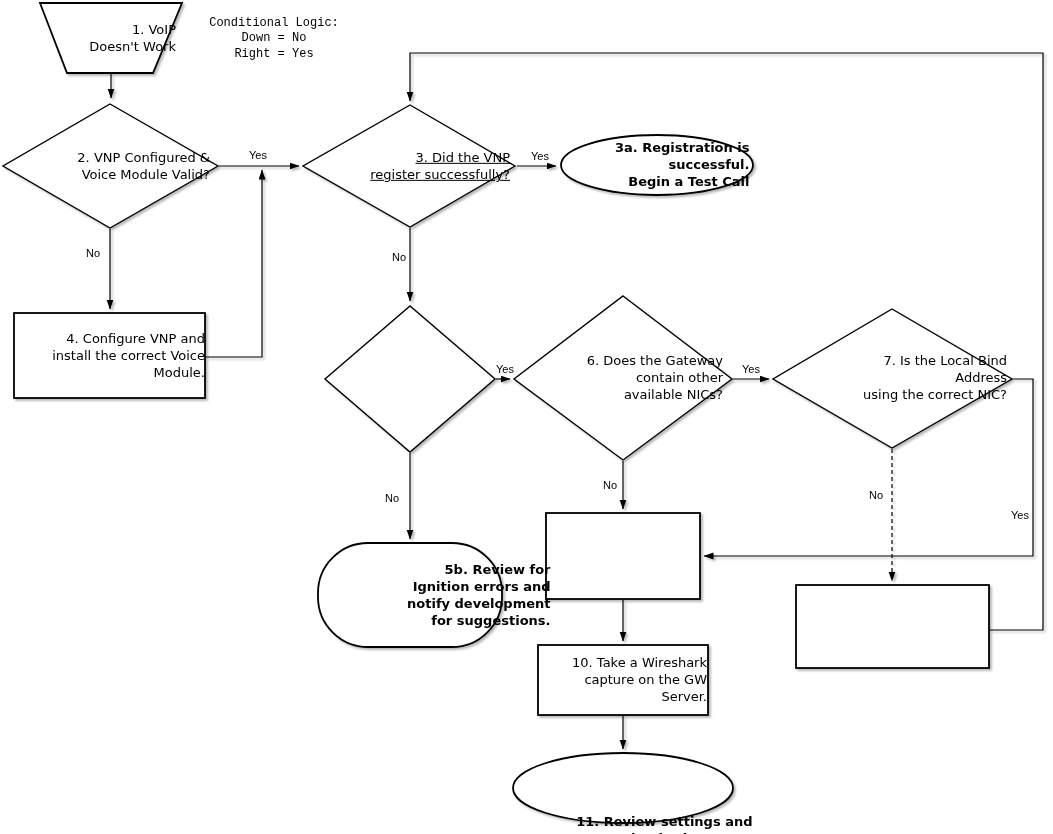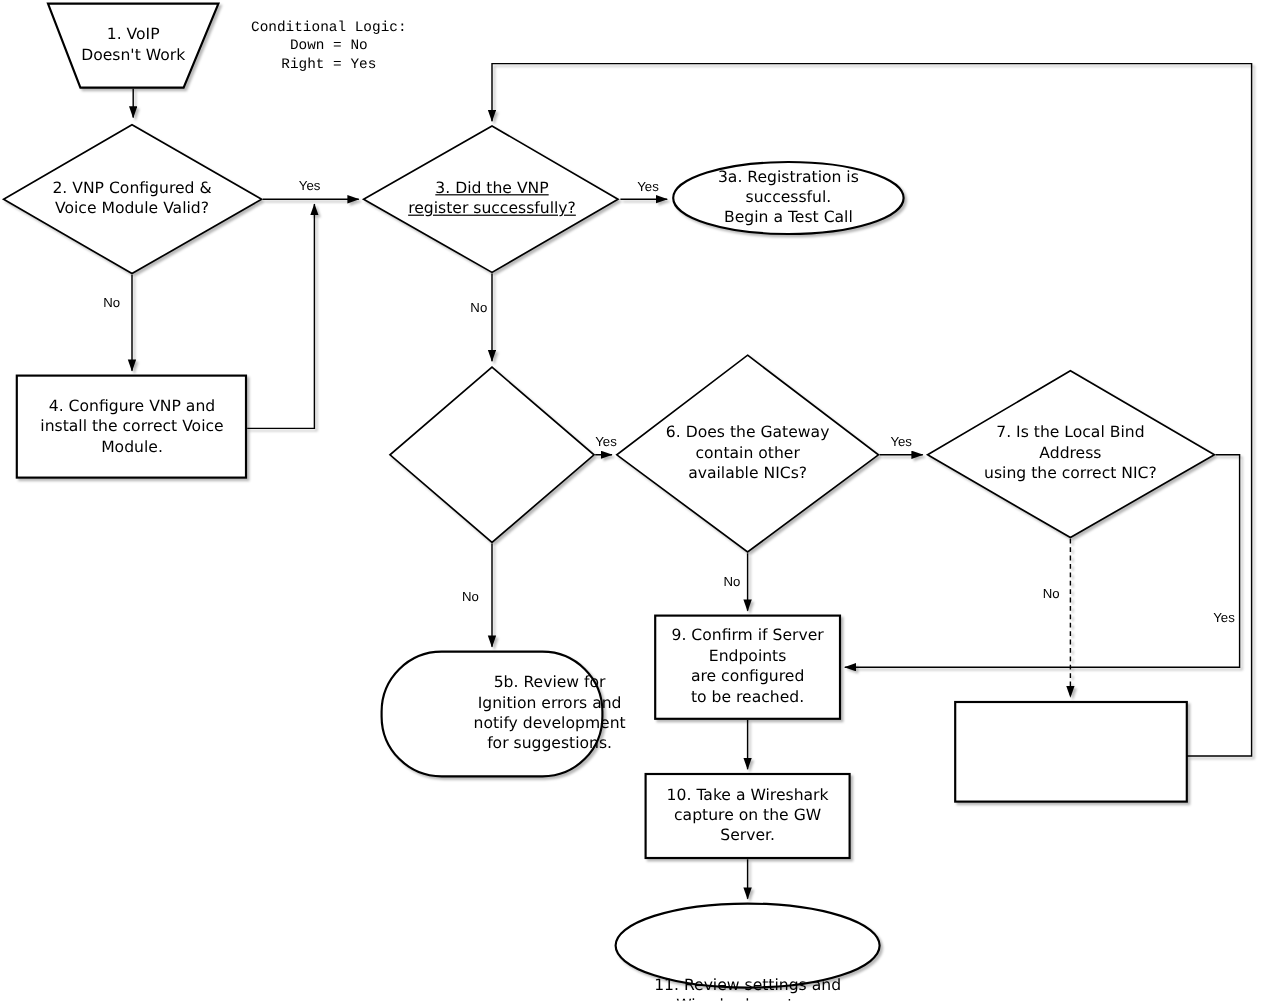--- a/index.html
+++ b/index.html
@@ -16,27 +16,27 @@
   }
   .shape { fill:#ffffff; stroke:#000000; }
   .shape.rect    { stroke-width:1.8; }
   .shape.diamond { stroke-width:1.4; }
   .shape.oval    { stroke-width:1.8; }
   .edge { fill:none; stroke:#000000; stroke-width:1.2; }
   .edge.dashed { stroke-dasharray:4 3; }
   .label {
     position:absolute;
     transform:translate(-50%,-50%);
-    text-align:center;
+    text-align:right;
     white-space:pre-line;
     color:#000000;
     font-size:13px;
     line-height:1.32;
   }
-  .label.bold { font-weight:normal; }
+  .label.bold { font-weight:bold; }
   .edge-label {
     position:absolute;
     transform:translate(-50%,-50%);
     font-family:"Liberation Sans", sans-serif;
     font-size:11px;
     color:#000000;
     background:#ffffff;
     padding:0 1px;
     white-space:nowrap;
   }
@@ -113,24 +113,20 @@
   <div class="label bold" style="left:410px; top:595px; width:185px;margin-left:48px;">5b. Review for
 Ignition errors and
 notify development
 for suggestions.</div>
   <div class="label" style="left:623px; top:378px; width:200px;">6. Does the Gateway
 contain other
 available NICs?</div>
   <div class="label" style="left:892px; top:378px; width:230px;">7. Is the Local Bind
 Address
 using the correct NIC?</div>
-  <div class="label" style="left:623px; top:556px; width:152px;">9. Confirm if Server
-Endpoints
-are configured
-to be reached.</div>
   <div class="label" style="left:623px; top:680px; width:168px;">10. Take a Wireshark
 capture on the GW
 Server.</div>
   <div class="label bold" style="left:623px; top:830px; width:259px;">11. Review settings and
 Wireshark capture</div>
 
   <div class="edge-label" style="left:258px;  top:155px;">Yes</div>
   <div class="edge-label" style="left:93px;   top:253px;">No</div>
   <div class="edge-label" style="left:540px;  top:156px;">Yes</div>
   <div class="edge-label" style="left:399px;  top:257px;">No</div>

